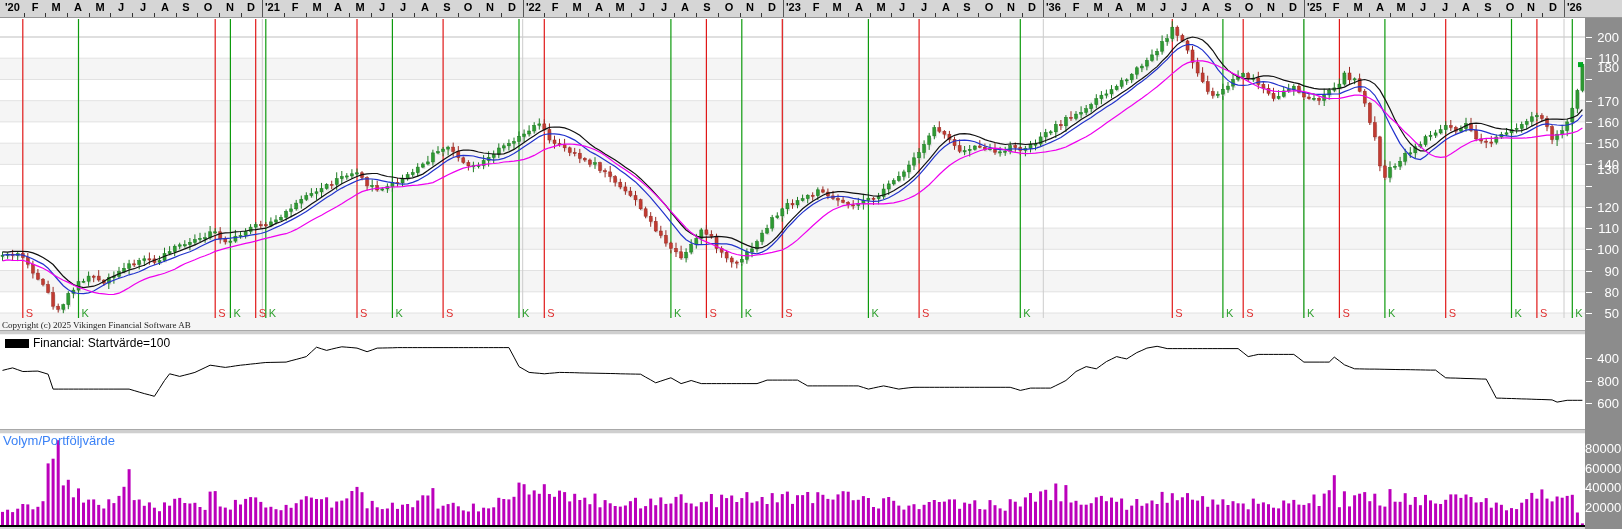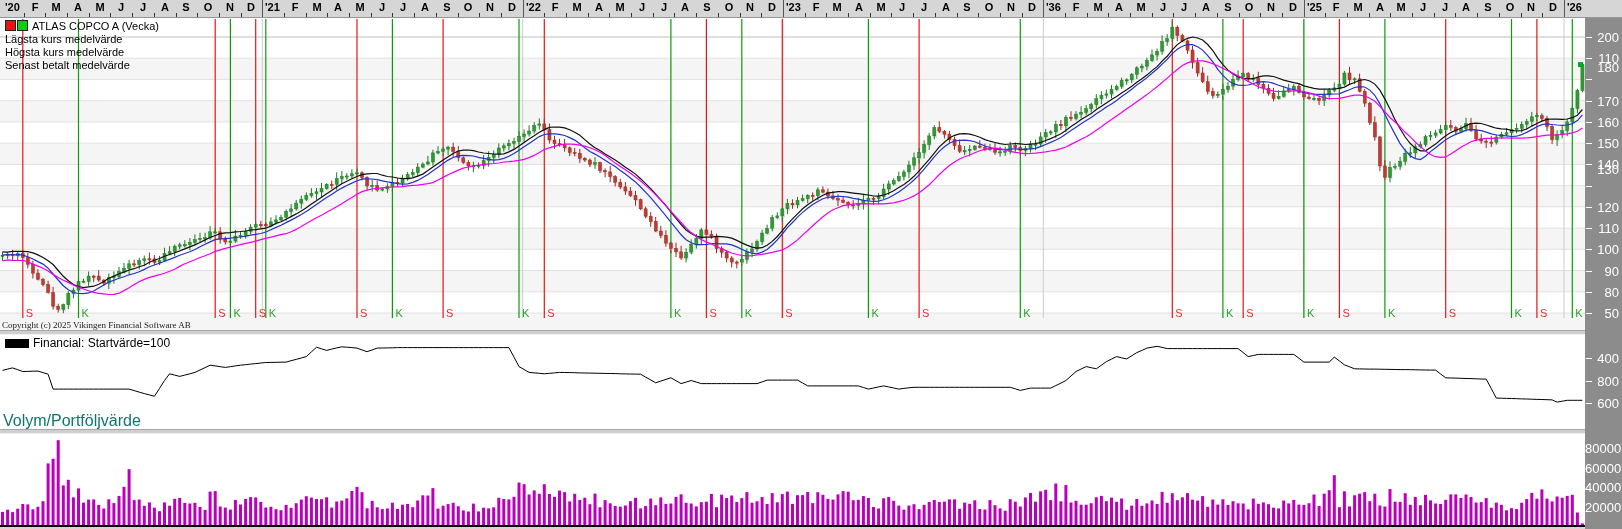--- a/index.html
+++ b/index.html
@@ -13,21 +13,21 @@
   .month-tick{position:absolute;top:13px;width:1px;height:4px;background:#333;}
   #axiscol{left:1585px;top:18px;width:37px;height:511px;background:#8c8c8c;}
   .ytick{position:absolute;width:34px;text-align:right;font-size:13px;color:#fff;transform:translateY(-50%);}
   .ydash{position:absolute;width:6px;height:1px;background:#fff;}
   #legend{left:5px;top:20px;color:#000;font-size:11px;line-height:13px;}
   .sw{display:inline-block;width:9px;height:9px;border:1px solid #222;vertical-align:-1px;}
   #copyright{left:2px;top:320px;font-family:"Liberation Serif",serif;font-size:9px;color:#222;}
   .sep{left:0;width:1585px;height:3px;background:#cfcfcf;border-top:1px solid #a8a8a8;border-bottom:1px solid #f2f2f2;box-sizing:content-box;}
   #vinlegend{left:5px;top:336px;font-size:12px;color:#000;}
   #vinlegend .vsw{display:inline-block;width:24px;height:9px;background:#000;vertical-align:-1px;margin-right:4px;}
-  #vollabel{left:3px;top:412px;font-size:16px;color:#0f766e;}
+  #vollabel{left:3px;top:433px;font-size:13px;color:#3b82f6;}
   #bottomline{left:0;top:525px;width:1585px;height:2px;background:#000;}
   #bottomstrip{left:0;top:527px;width:1585px;height:2px;background:#d6d6d6;}
   svg{position:absolute;left:0;top:0;}
 </style>
 </head>
 <body>
 
 <div id="app">
   <svg id="plot" width="1622" height="529">
       <g>
@@ -1570,28 +1570,20 @@
       <div class="ytick" style="top: 362.5px; right: 3px;">800</div>
       <div class="ydash" style="left: 1px; top: 362.5px;"></div>
       <div class="ytick" style="top: 385px; right: 3px;">600</div>
       <div class="ydash" style="left: 1px; top: 385px;"></div>
       <div class="ytick" style="top: 430.02px; right: 3px;">80000'</div>
       <div class="ytick" style="top: 449.64px; right: 3px;">60000'</div>
       <div class="ytick" style="top: 469.26px; right: 3px;">40000'</div>
       <div class="ytick" style="top: 488.88px; right: 3px;">20000'</div>
     </div>
 
-  <div id="legend" class="abs">
-    <div>
-      <span class="sw" style="background:#ee1111;margin-right:1px;"></span><span class="sw" style="background:#11cc11;margin-right:4px;"></span><span>ATLAS COPCO A (Vecka)</span>
-    </div>
-    <div>Lägsta kurs medelvärde</div>
-    <div>Högsta kurs medelvärde</div>
-    <div>Senast betalt medelvärde</div>
-  </div>
 
   <div id="copyright" class="abs">Copyright (c) 2025 Vikingen Financial Software AB</div>
 
   <div class="sep abs" style="top:330px;"></div>
 
   <div id="vinlegend" class="abs">
     <span class="vsw"></span><span>Financial: Startvärde=100</span>
   </div>
 
   <div class="sep abs" style="top:429px;"></div>

